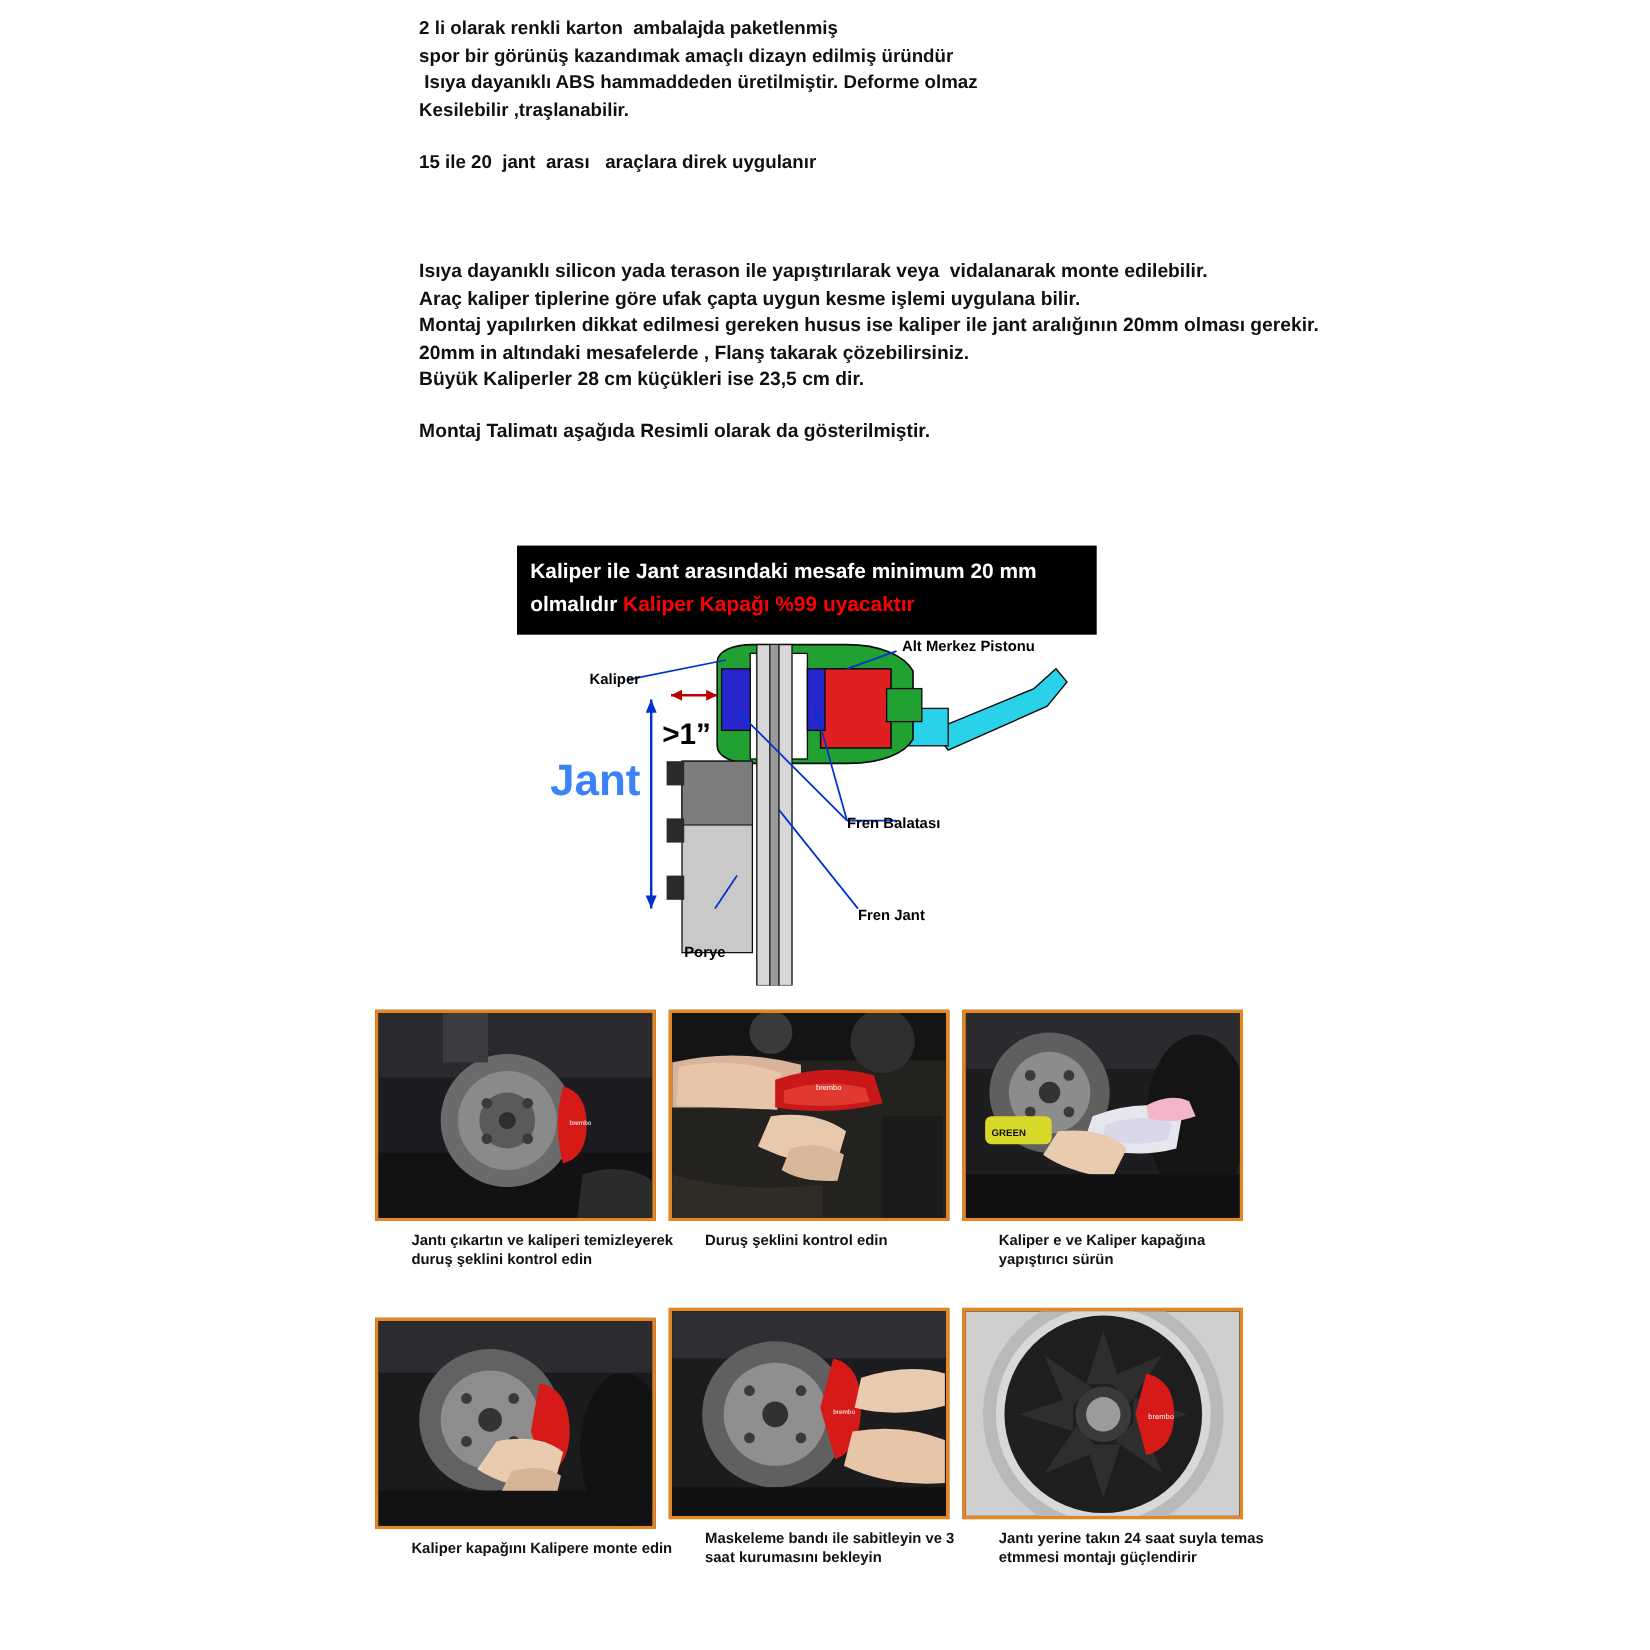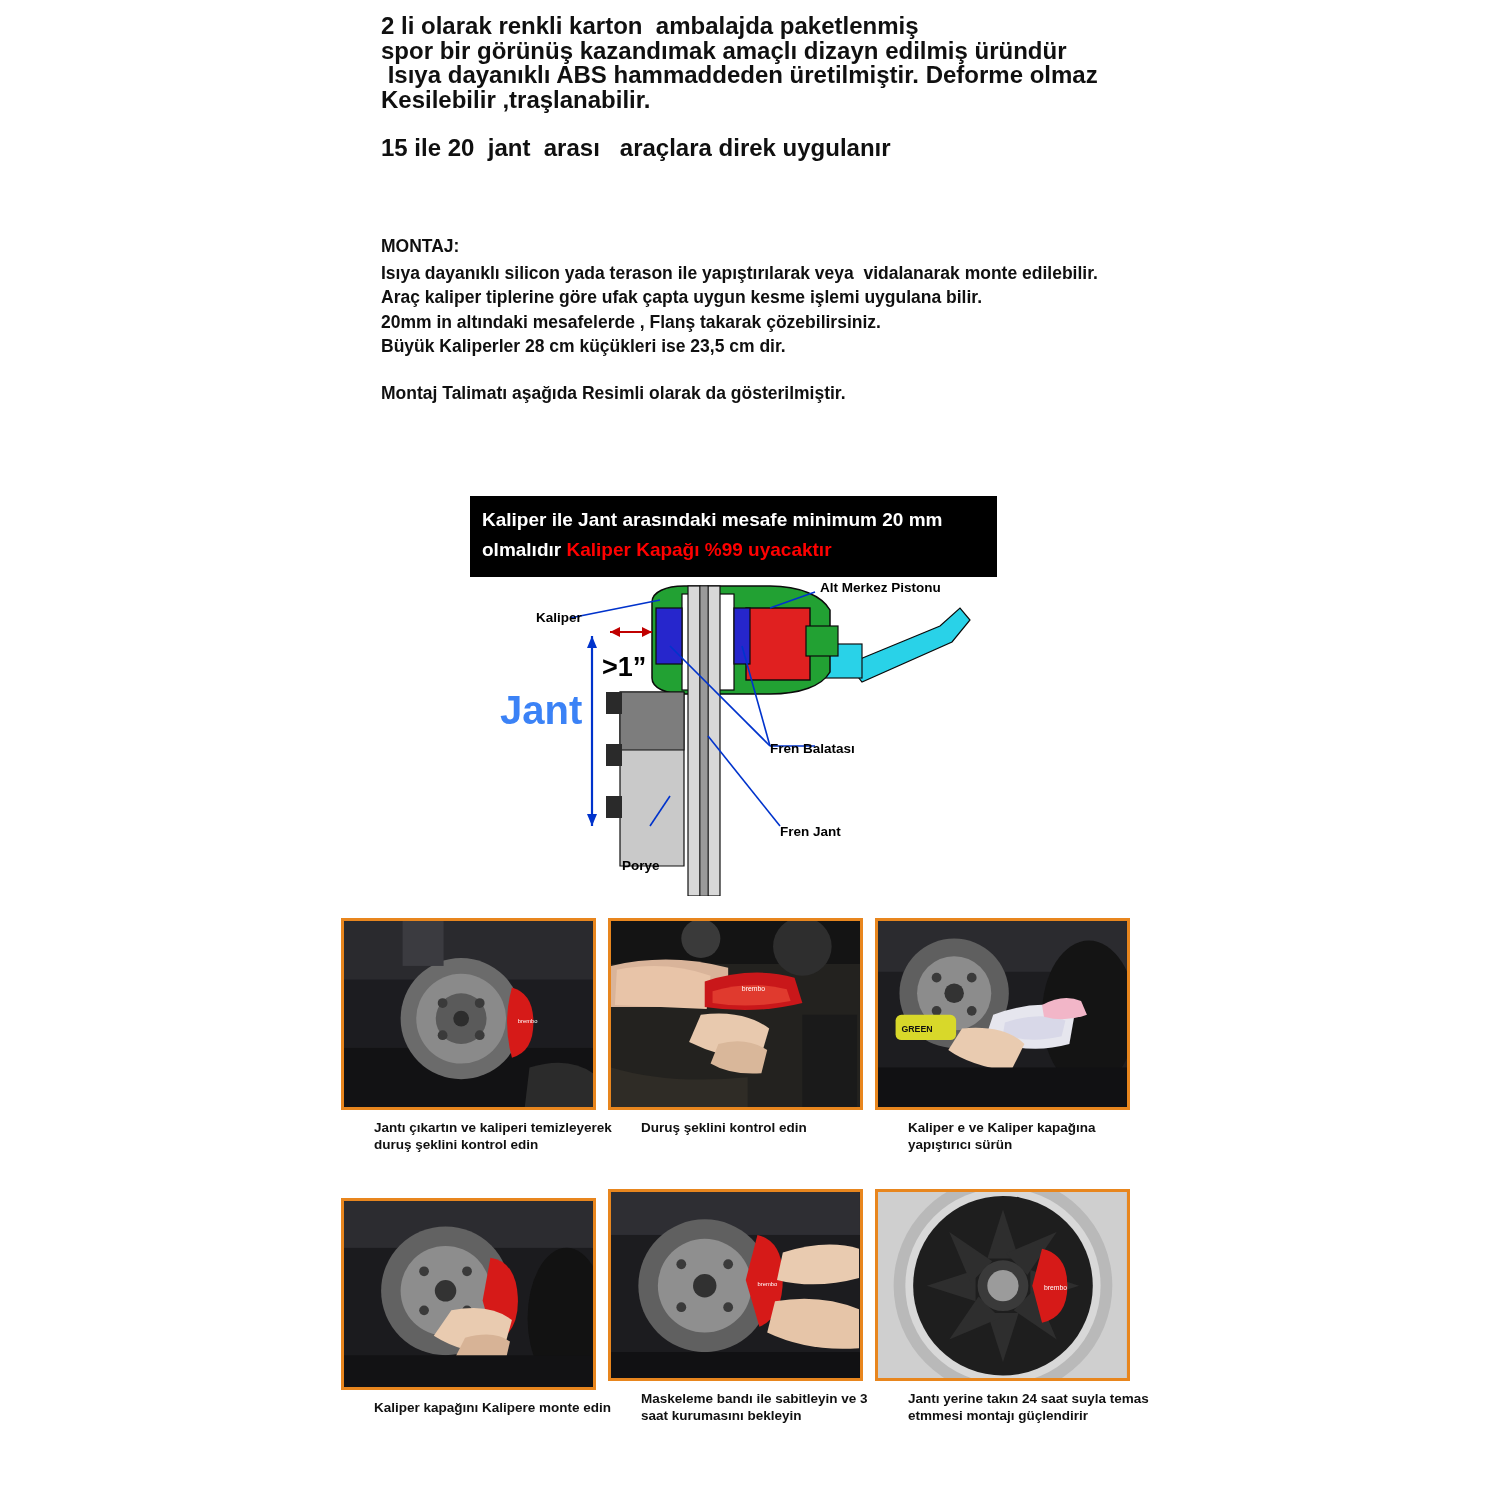--- a/index.html
+++ b/index.html
@@ -19,21 +19,21 @@
     inset: 0;
     background: #ffffff;
   }
 
   
   .intro {
     position: absolute;
     left: 381px;
     top: 14px;
     width: 860px;
-    font-size: 24px;
+    font-size: 17px;
     line-height: 24.5px;
     color: #101010;
     font-weight: bold;
   }
   .intro .line { white-space: pre; }
   .intro .gap { height: 24px; }
 
   
   .montaj {
     position: absolute;
@@ -142,23 +142,23 @@
   <div class="intro">
     <div class="line">2 li olarak renkli karton  ambalajda paketlenmiş</div>
     <div class="line">spor bir görünüş kazandımak amaçlı dizayn edilmiş üründür</div>
     <div class="line"> Isıya dayanıklı ABS hammaddeden üretilmiştir. Deforme olmaz</div>
     <div class="line">Kesilebilir ,traşlanabilir.</div>
     <div class="gap"></div>
     <div class="line">15 ile 20  jant  arası   araçlara direk uygulanır</div>
   </div>
 
   <div class="montaj">
-    <div class="title">MONTAJ:</div>
     <div class="line">Isıya dayanıklı silicon yada terason ile yapıştırılarak veya  vidalanarak monte edilebilir.</div>
     <div class="line">Araç kaliper tiplerine göre ufak çapta uygun kesme işlemi uygulana bilir.</div>
+    <div class="line">Montaj yapılırken dikkat edilmesi gereken husus ise kaliper ile jant aralığının 20mm olması gerekir.</div>
     <div class="line">20mm in altındaki mesafelerde , Flanş takarak çözebilirsiniz.</div>
     <div class="line">Büyük Kaliperler 28 cm küçükleri ise 23,5 cm dir.</div>
     <div class="gap"></div>
     <div class="line">Montaj Talimatı aşağıda Resimli olarak da gösterilmiştir.</div>
   </div>
 
   <div class="diagram">
 
     <div class="banner">
       <span>Kaliper ile Jant arasındaki mesafe minimum  20 mm olmalıdır </span><span class="red">Kaliper Kapağı %99 uyacaktır</span>

